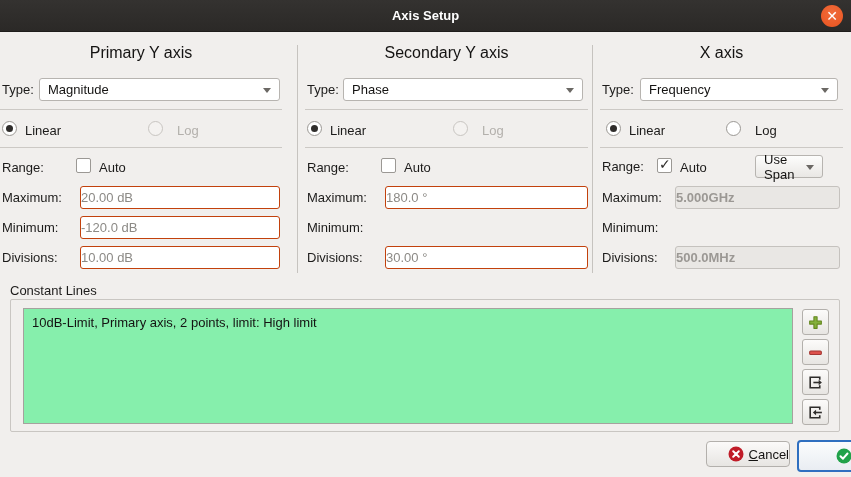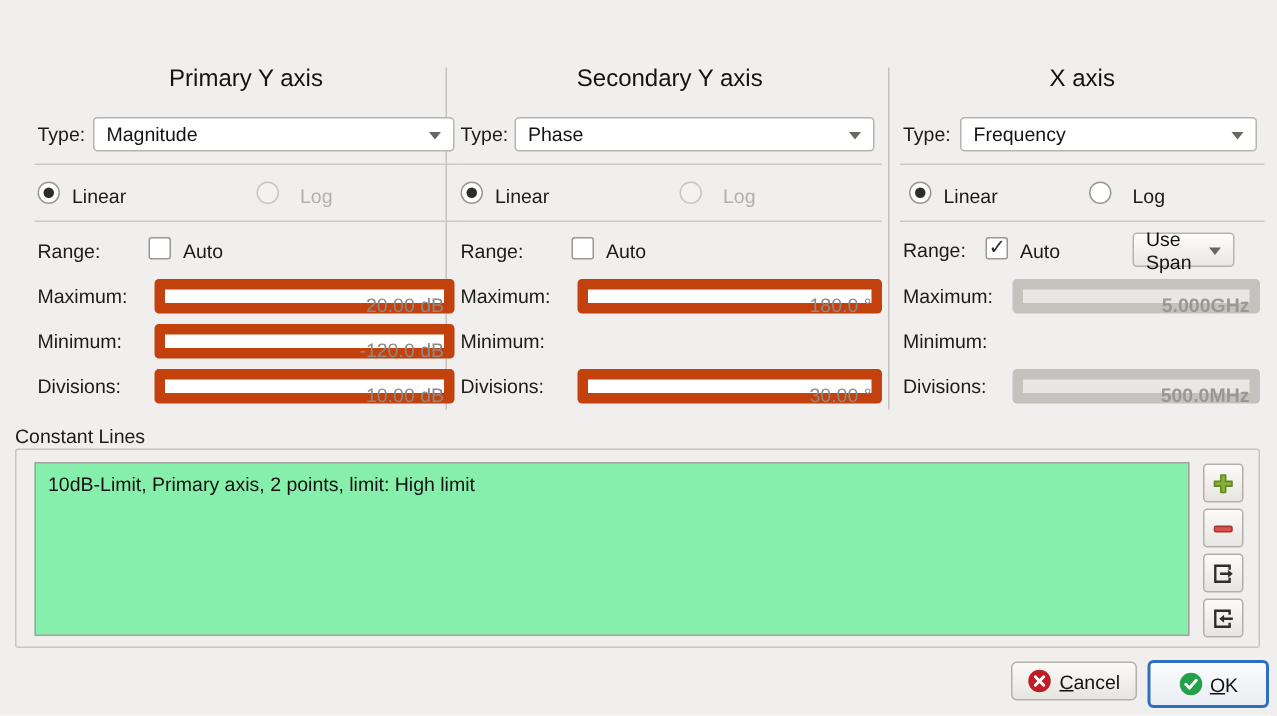--- a/index.html
+++ b/index.html
@@ -17,21 +17,21 @@
     background:linear-gradient(#343230,#2b2927);border-bottom:1px solid #1f1d1b;
     display:flex;align-items:center;justify-content:center;}
   .titlebar .title{color:#ffffff;font-weight:bold;font-size:13px;}
   .close-btn{position:absolute;right:8px;top:5px;width:22px;height:22px;border-radius:50%;
     background:radial-gradient(circle at 50% 35%, #f06b3a, var(--close-orange));
     display:flex;align-items:center;justify-content:center;cursor:pointer;}
   .close-btn .x{color:#fff;font-size:14px;font-weight:bold;line-height:1;transform:translateY(-0.5px);}
 
   
   .col{position:absolute;top:42px;height:236px;}
-  .c0{left:23px;width:282px;}
+  .c0{left:0;width:282px;}
   .c1{left:305px;width:283px;}
   .c2{left:600px;width:243px;}
   .vsep{position:absolute;top:45px;height:228px;width:1px;background:#c6c3bf;}
   .col-title{position:absolute;top:2px;left:0;right:0;text-align:center;font-size:16px;color:#141312;}
   .row{position:absolute;left:0;right:0;height:24px;}
   .lbl{position:absolute;left:2px;top:4px;color:#1c1b1a;}
   .hsep{position:absolute;left:0;right:0;height:1px;background:#ccc9c5;}
 
   .combo{position:absolute;top:0;height:23px;background:#ffffff;border:1px solid #b7b4b0;
     border-radius:3px;display:flex;align-items:center;padding:0 8px;cursor:pointer;}
@@ -46,48 +46,54 @@
     border-radius:50%;background:#2f2d2b;}
   .radio.disabled{border-color:#c8c5c1;background:#f4f2f0;cursor:default;}
   .rlbl{margin-left:6px;}
   .rlbl.disabled{color:#b3b0ac;}
 
   .checkbox{display:inline-block;width:15px;height:15px;border-radius:2px;background:#fff;
     border:1px solid #9b9894;vertical-align:-3px;position:relative;cursor:pointer;}
   .checkbox.checked::after{content:"✓";position:absolute;left:1px;top:-3px;font-size:14px;
     font-weight:bold;color:#2f2d2b;}
 
-  .field{position:absolute;top:0;height:23px;background:#fff;border:7px solid #c2410c;
-    border-radius:3px;color:#8c8a86;text-align:right;line-height:21px;}
+  .field{position:absolute;top:0;height:23px;background:#fff;border:1px solid #c2410c;
+    border-radius:3px;color:#8c8a86;text-align:left;line-height:21px;}
   .field.disabled{background:#e9e7e4;border-color:#c5c2be;color:#9b9894;font-weight:bold;}
 
   
   .cl-label{position:absolute;left:10px;top:283px;}
   .cl-frame{position:absolute;left:10px;top:299px;width:830px;height:133px;
     border:1px solid #c9c6c2;border-radius:2px;}
   .cl-list{position:absolute;left:12px;top:8px;width:770px;height:116px;background:#86efac;
     border:1px solid #a5a29e;overflow:hidden;}
   .cl-item{padding:6px 8px;color:#141312;cursor:default;}
   .sq-btn{position:absolute;left:791px;width:27px;height:26px;border:1px solid #b3b0ac;border-radius:3px;
     background:linear-gradient(#fcfbfa,#e7e5e2);display:flex;align-items:center;justify-content:center;cursor:pointer;}
 
   
-  .btn{position:absolute;display:flex;align-items:center;justify-content:center;gap:5px;
+  .btn{position:absolute;display:flex;align-items:center;justify-content:flex-end;gap:5px;
     border:1px solid #b3b0ac;border-radius:4px;background:linear-gradient(#fbfaf9,#e7e5e2);
-    font-size:13px;color:#141312;cursor:pointer;}
+    font-size:13px;color:#141312;cursor:pointer;margin-left:32px;}
   .btn.cancel{left:674px;top:441px;width:84px;height:26px;}
   .btn.ok{left:765px;top:440px;width:81px;height:32px;border:2px solid var(--focus-blue);
     background:linear-gradient(#fbfcfd,#e9edf2);}
   .mn{text-decoration:underline;}
 </style>
 </head>
 <body>
 
 <div class="dialog">
 
+  <div class="titlebar">
+    <span class="title">Axis Setup</span>
+    <div class="close-btn">
+      <span class="x">✕</span>
+    </div>
+  </div>
 
   <div class="vsep" style="left:297px"></div>
   <div class="vsep" style="left:592px"></div>
 
   <div class="col c0">
     <div class="col-title">Primary Y axis</div>
     <div class="row" style="top:36px">
       <span class="lbl">Type:</span>
       <div class="combo" style="left:39px;width:241px">
         <span class="val">Magnitude</span>

